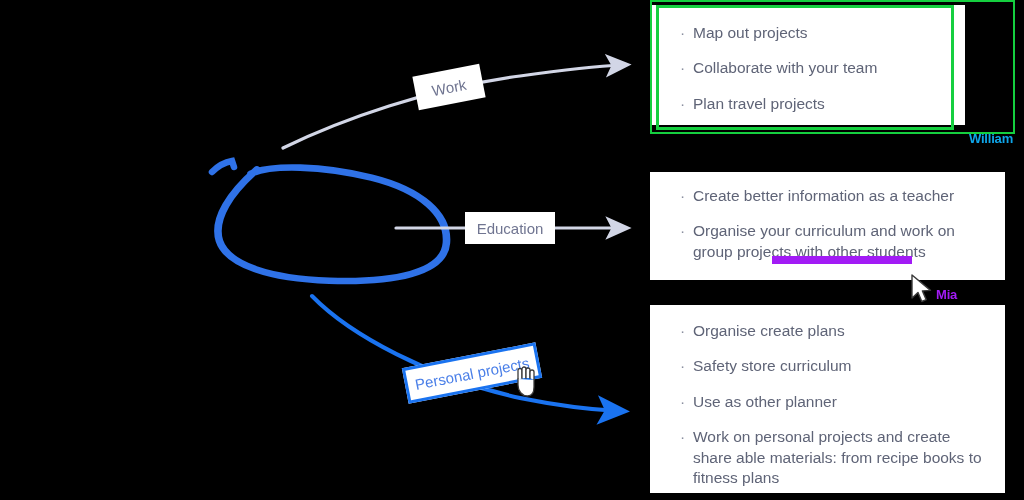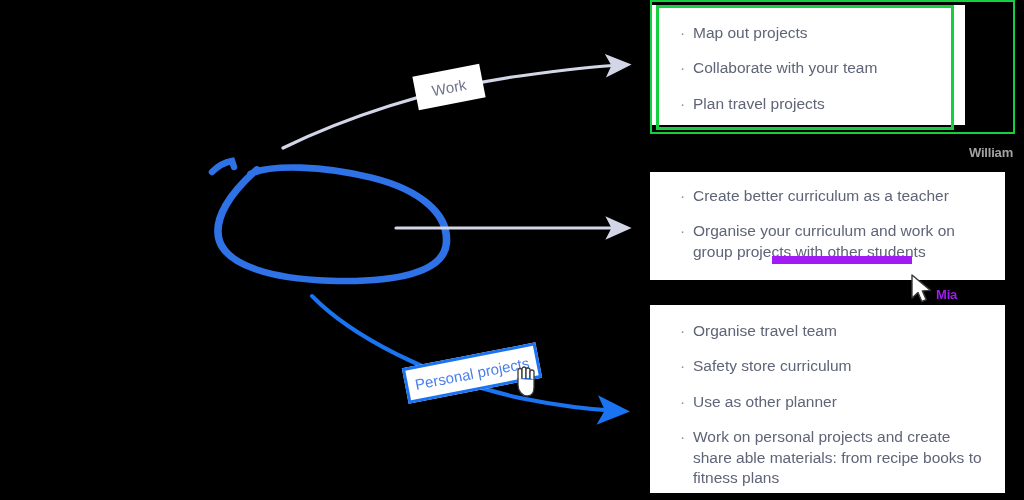--- a/index.html
+++ b/index.html
@@ -19,21 +19,21 @@
   #card-work{left:650px;top:5px;width:315px;height:120px;padding-top:18px;}
   #card-education{left:650px;top:172px;width:355px;height:108px;padding-top:14px;}
   #card-personal{left:650px;top:305px;width:355px;height:188px;padding-top:16px;}
 
   
   .sel-frame{position:absolute;box-sizing:border-box;pointer-events:none;}
   #sel-inner{left:656px;top:5px;width:298px;height:125px;border:3px solid #15cf3f;}
   #sel-outer{left:650px;top:0px;width:365px;height:134px;border:2px solid #15cf3f;}
 
   .user-tag{position:absolute;font-size:13px;font-weight:bold;letter-spacing:-0.2px;}
-  #tag-william{left:969px;top:145px;color:#a3a3a3;}
+  #tag-william{left:969px;top:131px;color:#0ea5e9;}
   #tag-mia{left:936px;top:287px;color:#a21bf5;}
 
   
   #purple-mark{position:absolute;left:772px;top:256px;width:140px;height:8px;background:#a21bf5;}
 
   
   .conn-label{position:absolute;background:#fff;color:#707591;font-size:15px;white-space:nowrap;box-sizing:border-box;display:flex;align-items:center;justify-content:center;}
   #label-work{left:415px;top:70px;width:68px;height:34px;transform:rotate(-11deg);font-size:15px;}
   #label-education{left:465px;top:212px;width:90px;height:32px;}
   #label-personal{left:404px;top:355px;width:136px;height:36px;transform:rotate(-11deg);
@@ -75,20 +75,23 @@
 
     <path d="M396,228 L622,228" fill="none" stroke="#d2d6e6" stroke-width="3.2" stroke-linecap="round" marker-end="url(#ah-gray)"></path>
 
     <path d="M312,296 C350,335 430,378 520,398 C565,407 598,410 618,411" fill="none" stroke="#1a73f0" stroke-width="4" stroke-linecap="round" marker-end="url(#ah-blue)"></path>
   </svg>
 
   <div class="conn-label" id="label-work">
     <span>Work</span>
   </div>
 
+  <div class="conn-label" id="label-education">
+    <span>Education</span>
+  </div>
 
   <div class="conn-label" id="label-personal">
     <span>Personal projects</span>
   </div>
 
   <div class="card" id="card-work">
     <div class="bullet-row">
       <span class="bullet-dot">·</span>
       <span class="bullet-text">Map out projects</span>
     </div>
@@ -103,40 +106,40 @@
   </div>
 
   <div class="sel-frame" id="sel-inner"></div>
   <div class="sel-frame" id="sel-outer"></div>
 
   <div class="user-tag" id="tag-william">William</div>
 
   <div class="card" id="card-education">
     <div class="bullet-row">
       <span class="bullet-dot">·</span>
-      <span class="bullet-text">Create better curriculum as a teacher</span>
+      <span class="bullet-text">Create better information as a teacher</span>
     </div>
     <div class="bullet-row">
       <span class="bullet-dot">·</span>
       <span class="bullet-text">Organise your curriculum and work on group projects with other students</span>
     </div>
   </div>
 
   <div id="purple-mark"></div>
 
   <div class="user-tag" id="tag-mia">Mia</div>
 
   <svg class="cursor" id="cursor-arrow" width="26" height="32" viewBox="0 0 26 32">
     <path d="M2,1 L2,24 L8,18.5 L11.8,27.5 L16.2,25.6 L12.4,16.9 L20.5,16.4 Z" fill="#ffffff" stroke="#3a3a3a" stroke-width="1.4" stroke-linejoin="round"></path>
   </svg>
 
   <div class="card" id="card-personal">
     <div class="bullet-row">
       <span class="bullet-dot">·</span>
-      <span class="bullet-text">Organise travel team</span>
+      <span class="bullet-text">Organise create plans</span>
     </div>
     <div class="bullet-row">
       <span class="bullet-dot">·</span>
       <span class="bullet-text">Safety store curriculum</span>
     </div>
     <div class="bullet-row">
       <span class="bullet-dot">·</span>
       <span class="bullet-text">Use as other planner</span>
     </div>
     <div class="bullet-row">

